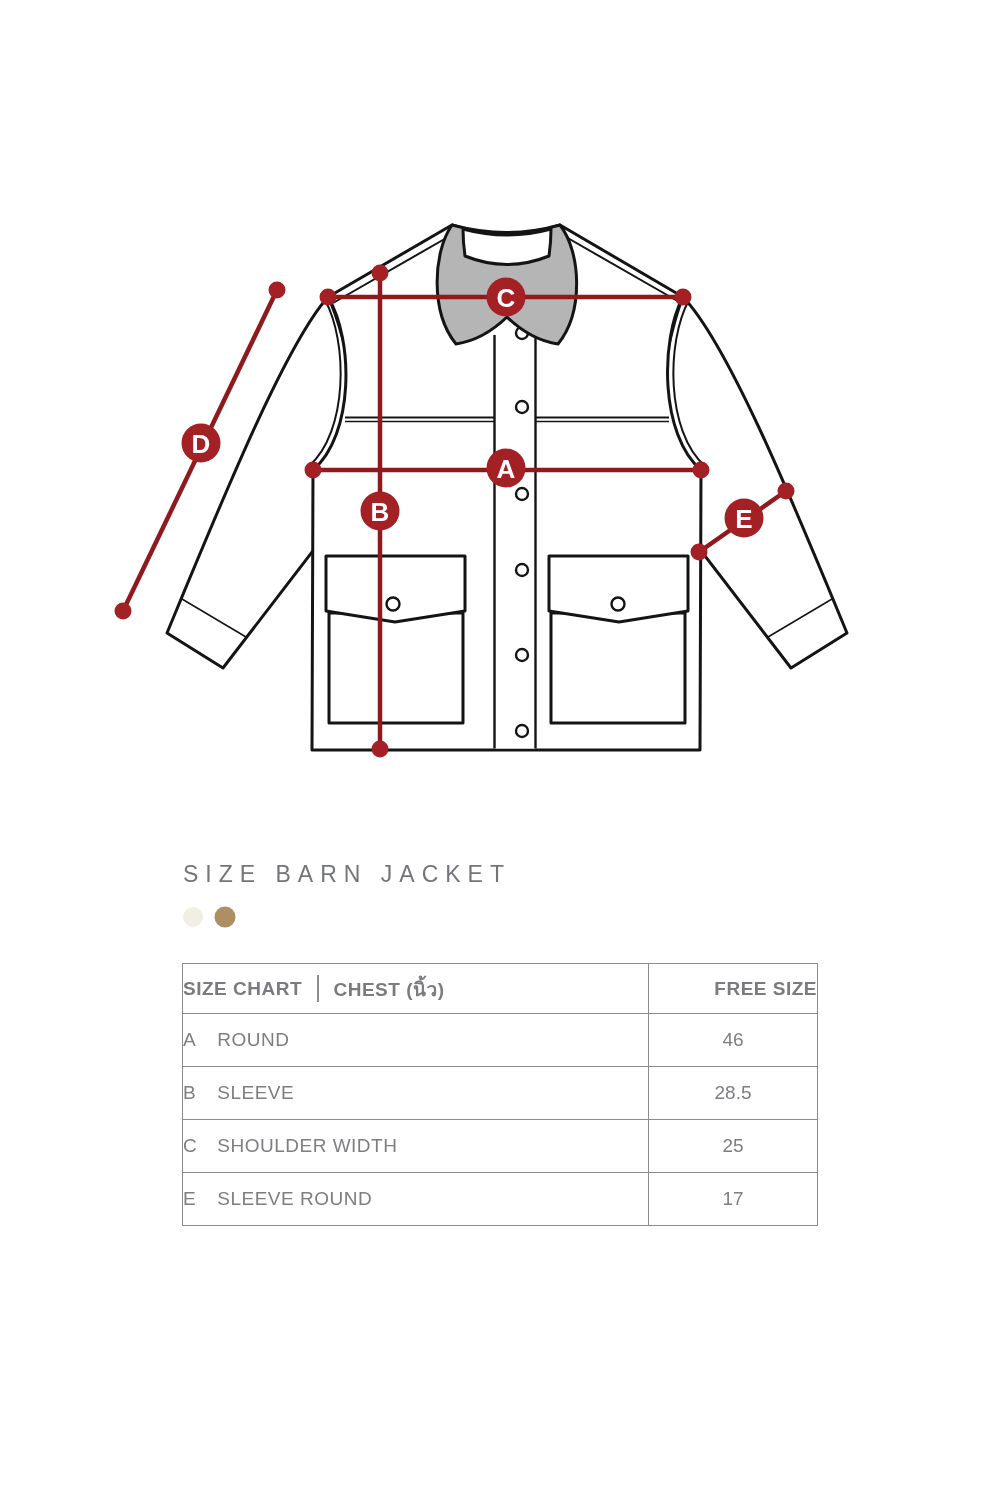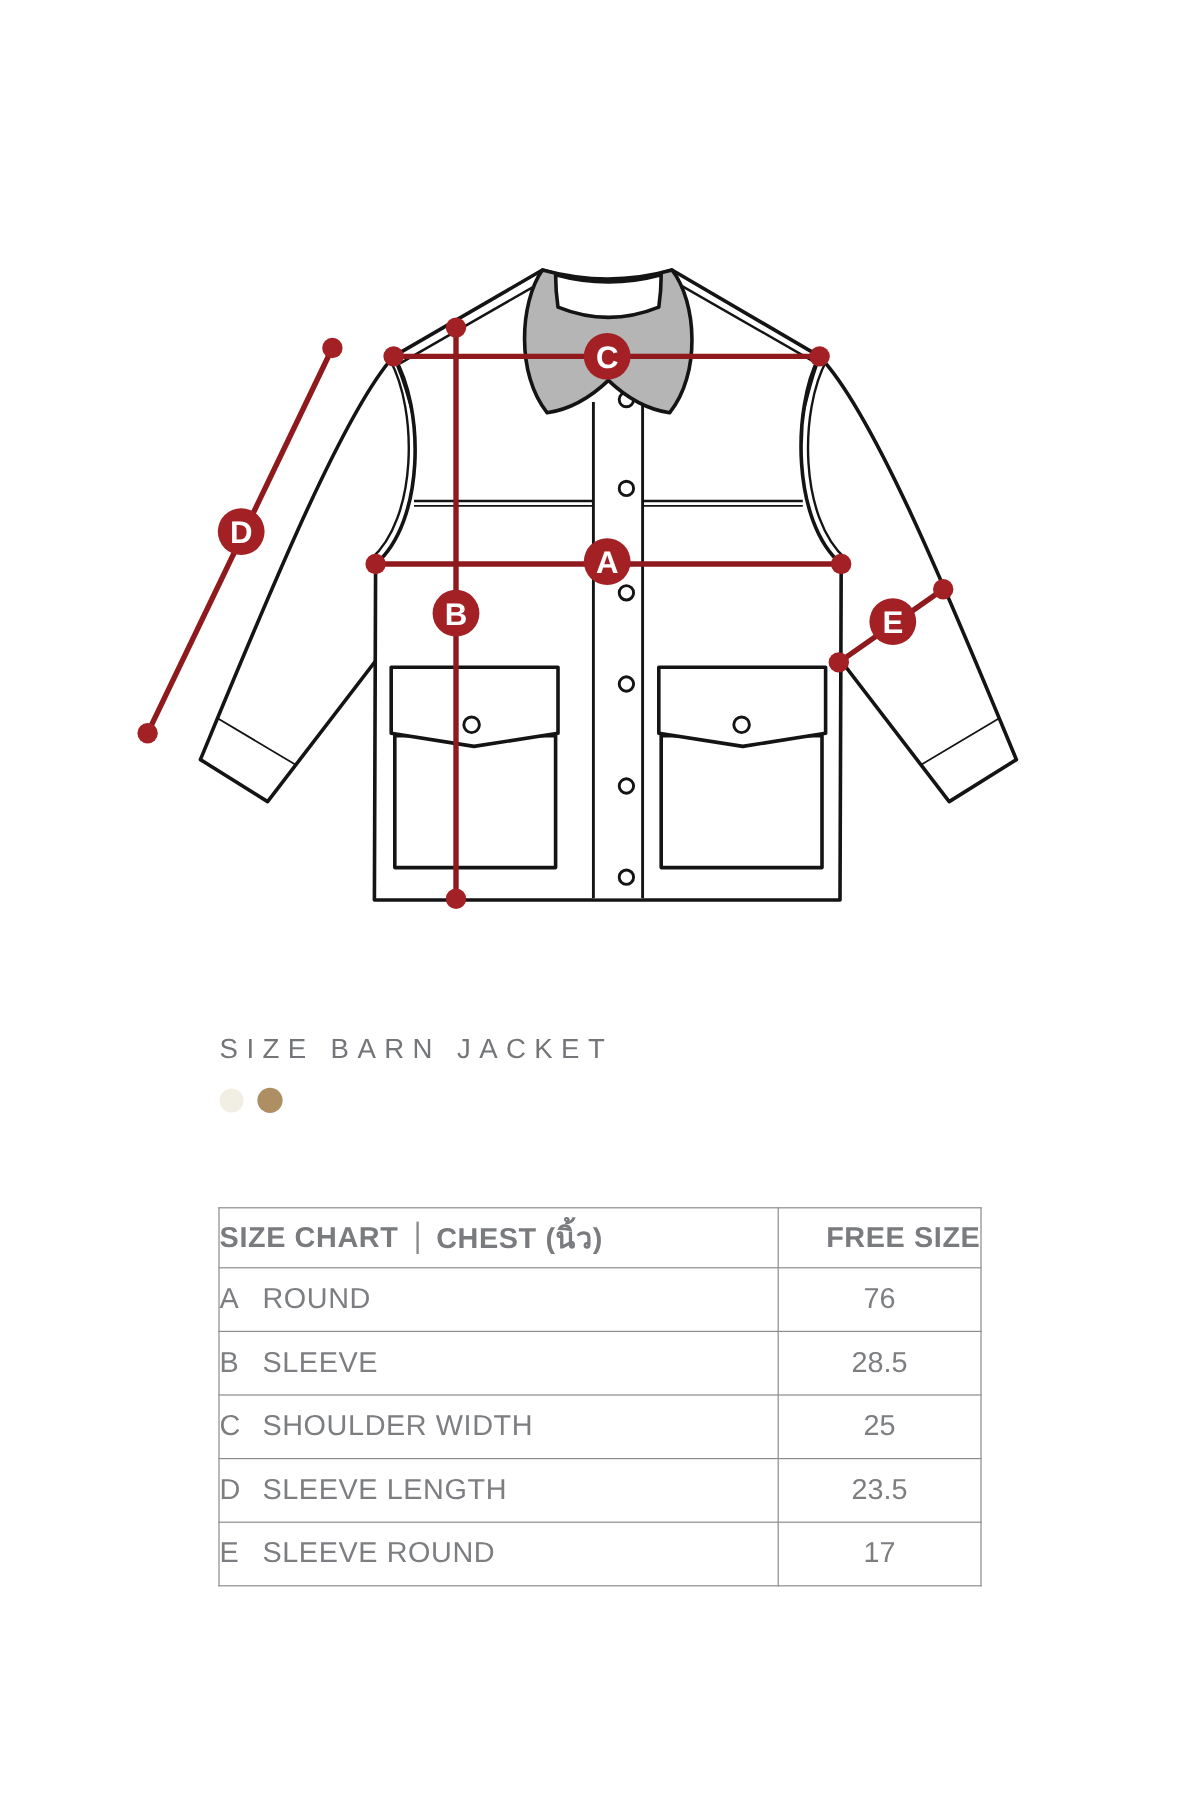--- a/index.html
+++ b/index.html
@@ -18,22 +18,22 @@
   .mline{stroke-width:4.5;fill:none;}
   .badge-text{fill:#ffffff;font:700 26px "Liberation Sans","DejaVu Sans",sans-serif;text-anchor:middle;}
   
   .title{
     position:absolute;left:183px;top:861px;font-size:23px;font-weight:500;
     letter-spacing:7px;color:#737578;white-space:nowrap;
   }
   .swatches{position:absolute;left:181px;top:905px;}
   
   .size-table{
-    position:absolute;left:182px;top:1006px;width:636px;border-collapse:collapse;
-    color:#7c7e81;font-size:24px;table-layout:fixed;
+    position:absolute;left:182px;top:963px;width:636px;border-collapse:collapse;
+    color:#7c7e81;font-size:19px;table-layout:fixed;
   }
   .size-table th,.size-table td{border:1.5px solid #8a8c8e;padding:0;}
   .size-table .c1{width:466px;}
   .size-table .c2{width:169px;}
   .size-table thead tr{height:50px;}
   .size-table tbody tr{height:53px;}
   .cell-left{text-align:left;padding-left:23px;}
   .hdrflex{display:flex;align-items:center;}
   .hdr{font-weight:700;letter-spacing:0.5px;color:#797b7e;}
   .vdiv{display:inline-block;width:1.5px;height:27px;background:#8a8c8e;margin:0 15px;}
@@ -170,45 +170,38 @@
         </th>
         <th class="hdr center">FREE SIZE</th>
       </tr>
     </thead>
     <tbody>
       <tr>
         <td class="cell-left">
           <span class="key">A</span>
           <span class="lbl">ROUND</span>
         </td>
-        <td class="val">76</td>
+        <td class="val">46</td>
       </tr>
       <tr>
         <td class="cell-left">
           <span class="key">B</span>
           <span class="lbl">SLEEVE</span>
         </td>
         <td class="val">28.5</td>
       </tr>
       <tr>
         <td class="cell-left">
           <span class="key">C</span>
           <span class="lbl">SHOULDER WIDTH</span>
         </td>
         <td class="val">25</td>
       </tr>
       <tr>
         <td class="cell-left">
-          <span class="key">D</span>
-          <span class="lbl">SLEEVE LENGTH</span>
-        </td>
-        <td class="val">23.5</td>
-      </tr>
-      <tr>
-        <td class="cell-left">
           <span class="key">E</span>
           <span class="lbl">SLEEVE ROUND</span>
         </td>
         <td class="val">17</td>
       </tr>
     </tbody>
   </table>
 
 </div>
 

